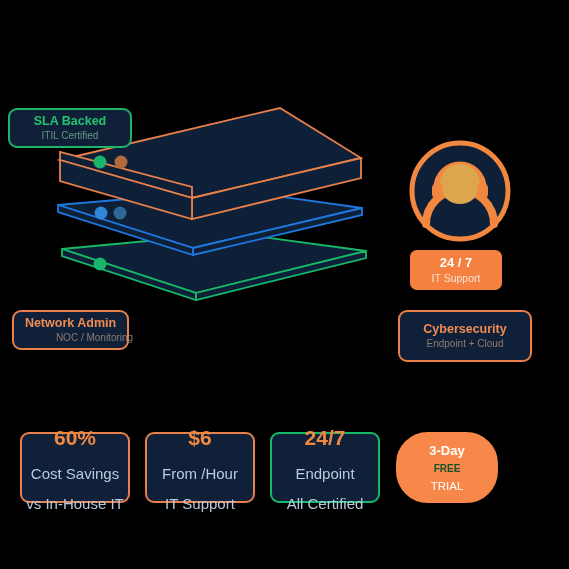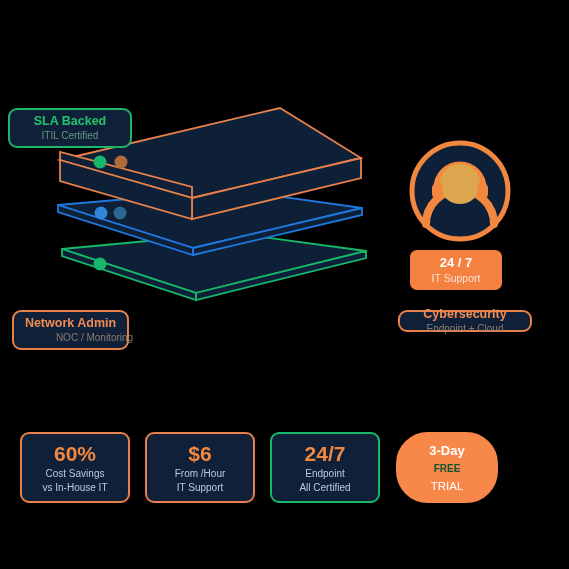--- a/index.html
+++ b/index.html
@@ -69,21 +69,21 @@
   #pill-netadmin .pill-sub   { color: #9e8778; padding-left: 48px; }
 
   #pill-managed {
     left: 400px; top: 108px; width: 130px; height: 40px;
     border-color: #1f70d8;
   }
   #pill-managed .pill-title { color: #4d90d9; }
   #pill-managed .pill-sub   { color: #4e79a8; }
 
   #pill-cyber {
-    left: 398px; top: 310px; width: 134px; height: 22px;
+    left: 398px; top: 310px; width: 134px; height: 52px;
     border-color: #e8804a;
   }
   #pill-cyber .pill-title { color: #ef8b53; }
   #pill-cyber .pill-sub   { color: #9e8778; }
 
   
   #agent-icon {
     position: absolute;
     left: 409px; top: 140px;
     width: 102px; height: 102px;
@@ -123,24 +123,25 @@
     justify-content: center;
   }
   .stat-card .s-value {
     font-size: 21px;
     font-weight: bold;
     color: #f2873f;
     line-height: 25px;
     margin-bottom: 1px;
   }
   .stat-card .s-l1, .stat-card .s-l2 {
-    font-size: 10px;
+    font-size: 15px;
     color: #b9cbe0;
     line-height: 14px;
     white-space: nowrap;
+    margin-top: 16px;
   }
   #stat-0 { left: 20px;  width: 110px; }
   #stat-1 { left: 145px; width: 110px; }
   #stat-2 { left: 270px; width: 110px; border-color: #17b968; }
   #stat-2 .s-value { color: #f2873f; }
   #stat-3 {
     left: 396px; width: 102px;
     background: #f7884a;
     border-color: #f7884a;
     border-radius: 32px;

